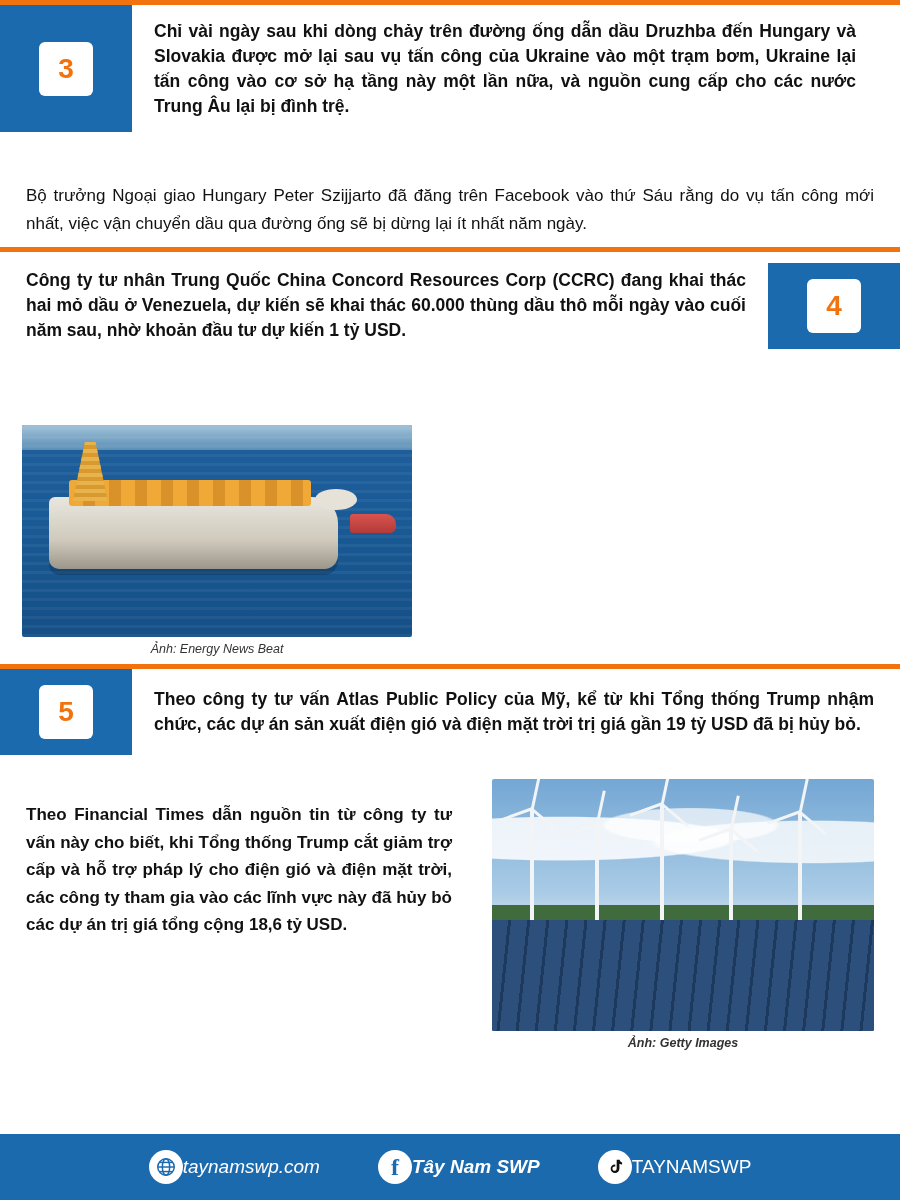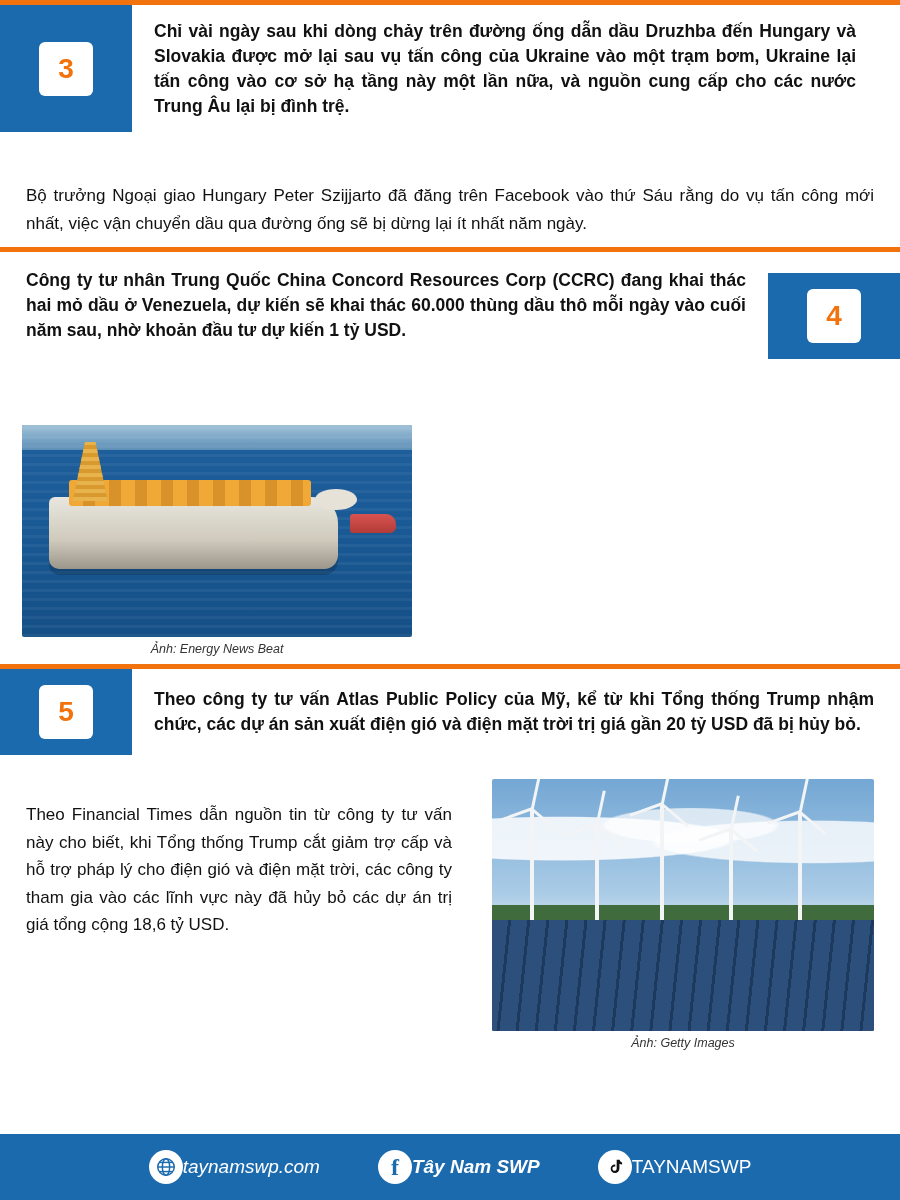--- a/index.html
+++ b/index.html
@@ -79,21 +79,21 @@
     padding: 24px 26px 10px 26px;
     gap: 16px;
     align-items: flex-start;
   }
   .block3-body .text-col { flex: 1 1 auto; padding-top: 26px; }
   .block3-body .img-col { width: 382px; min-width: 382px; }
 
   
   .block4-head {
     display: flex;
-    align-items: flex-end;
+    align-items: center;
     width: 100%;
   }
   .blue-right {
     background: #1b6aae;
     width: 132px;
     min-width: 132px;
     display: flex;
     align-items: center;
     justify-content: center;
     padding: 16px 0;
@@ -122,20 +122,21 @@
   .block5-head .headline-wrap {
     padding: 16px 26px 16px 22px;
     display: flex;
     align-items: center;
   }
   .block5-body {
     display: flex;
     padding: 24px 26px 10px 26px;
     gap: 40px;
     align-items: flex-start;
+    font-weight: bold;
   }
   .block5-body .text-col { flex: 1 1 auto; padding-top: 22px; }
   .block5-body .img-col { width: 382px; min-width: 382px; }
 
   
   .footer {
     position: absolute;
     left: 0; bottom: 0;
     width: 900px;
     height: 66px;
@@ -336,21 +337,21 @@
   </section>
 
   <div class="rule"></div>
 
   <section>
     <div class="block5-head">
       <div class="blue-left">
         <div class="num-badge">5</div>
       </div>
       <div class="headline-wrap">
-        <p class="headline">Theo công ty tư vấn Atlas Public Policy của Mỹ, kể từ khi Tổng thống Trump nhậm chức, các dự án sản xuất điện gió và điện mặt trời trị giá gần 20 tỷ USD đã bị hủy bỏ.</p>
+        <p class="headline">Theo công ty tư vấn Atlas Public Policy của Mỹ, kể từ khi Tổng thống Trump nhậm chức, các dự án sản xuất điện gió và điện mặt trời trị giá gần 19 tỷ USD đã bị hủy bỏ.</p>
       </div>
     </div>
 
     <div class="block5-body">
       <div class="text-col">
         <p class="body-text">Theo Financial Times dẫn nguồn tin từ công ty tư vấn này cho biết, khi Tổng thống Trump cắt giảm trợ cấp và hỗ trợ pháp lý cho điện gió và điện mặt trời, các công ty tham gia vào các lĩnh vực này đã hủy bỏ các dự án trị giá tổng cộng 18,6 tỷ USD.</p>
       </div>
       <div class="img-col">
         <div class="photo photo-wind">
           <div class="wd-clouds"></div>

